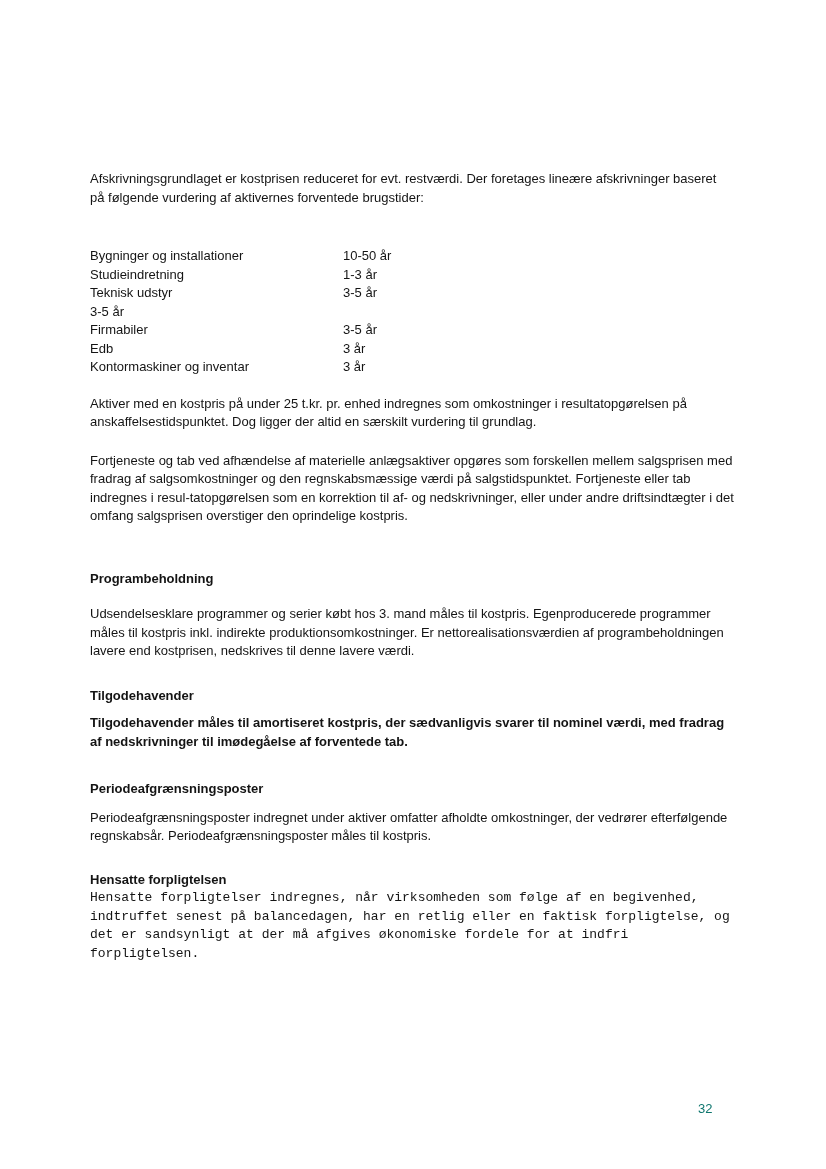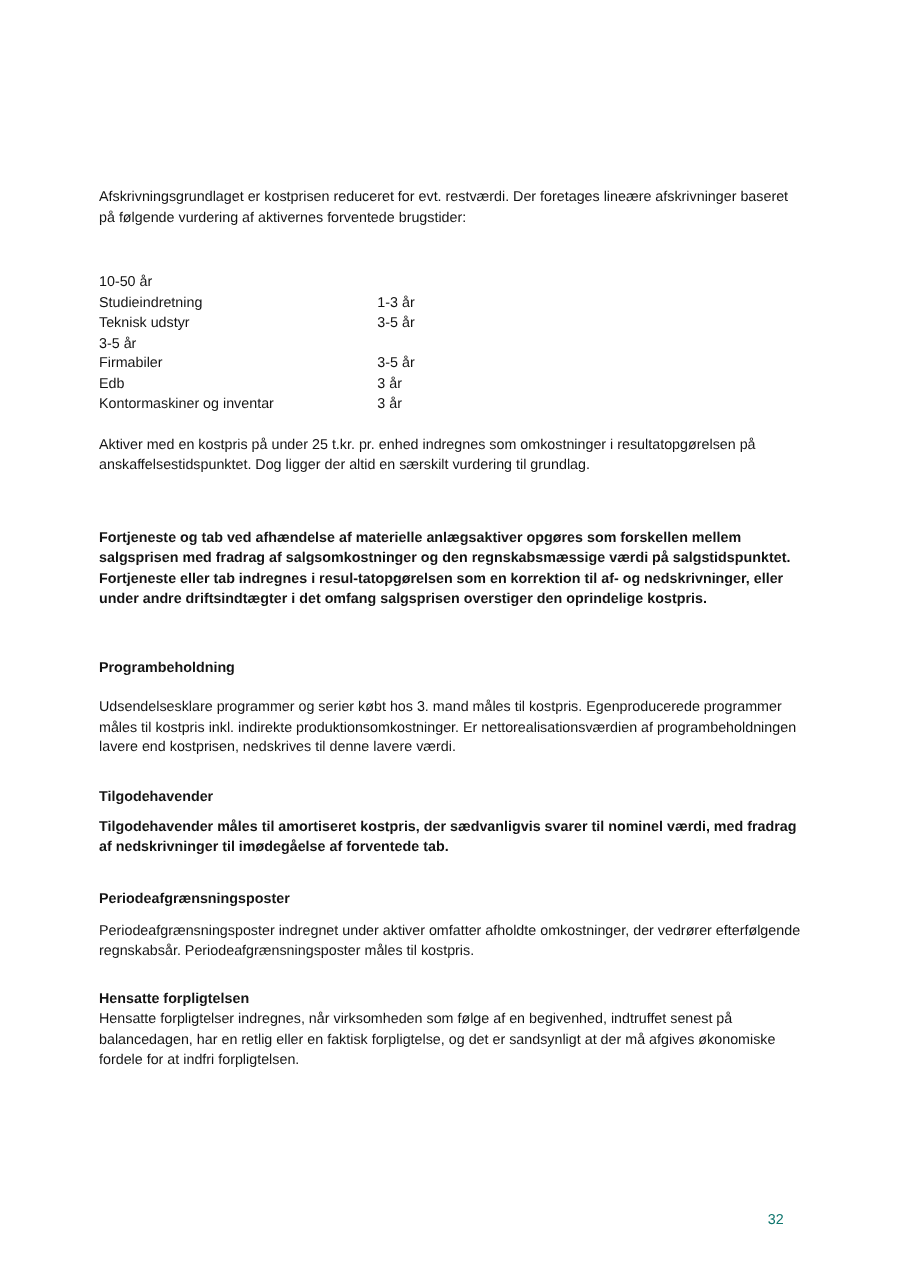--- a/index.html
+++ b/index.html
@@ -21,48 +21,49 @@
     line-height: 18.5px;
     overflow: hidden;
   }
   p { margin: 0; }
   .intro { margin: 0; }
   .dep-table { margin-top: 40px; }
   .dep-row { display: flex; }
   .dep-label { width: 253px; flex: 0 0 253px; }
   .dep-value { flex: 1; }
   .p-aktiver { margin-top: 18px; }
-  .p-fortjeneste { margin-top: 48px; font-weight: bold; }
+  .p-fortjeneste { margin-top: 20px; }
   .doc-section { margin-top: 28px; }
   .sec-heading { margin: 0; font-size: 13px; font-weight: bold; line-height: 18.5px; }
   .sec-body { margin-top: 10px; }
   .sec-program { margin-top: 44px; }
   .sec-program .sec-body { margin-top: 17px; }
   .sec-tilgode { margin-top: 26px; }
   .sec-tilgode .sec-body { margin-top: 9px; font-weight: bold; }
   .sec-periode { margin-top: 29px; }
   .sec-hensatte { margin-top: 25px; }
-  .sec-hensatte .sec-body { margin-top: 0; }
+  .sec-hensatte .sec-body { margin-top: 0; font-family: Liberation Mono, monospace; }
   .page-number {
     position: absolute;
     top: 1100px;
     left: 698px;
     font-size: 13px;
     color: #0f766e;
   }
 </style>
 </head>
 <body>
 
 <div class="page">
 
   <p class="intro">Afskrivningsgrundlaget er kostprisen reduceret for evt. restværdi. Der foretages lineære afskrivninger baseret på følgende vurdering af aktivernes forventede brugstider:</p>
 
   <div class="dep-table">
     <div class="dep-row">
+      <span class="dep-label">Bygninger og installationer</span>
       <span class="dep-value">10-50 år</span>
     </div>
     <div class="dep-row">
       <span class="dep-label">Studieindretning</span>
       <span class="dep-value">1-3 år</span>
     </div>
     <div class="dep-row">
       <span class="dep-label">Teknisk udstyr</span>
       <span class="dep-value">3-5 år</span>
     </div>

